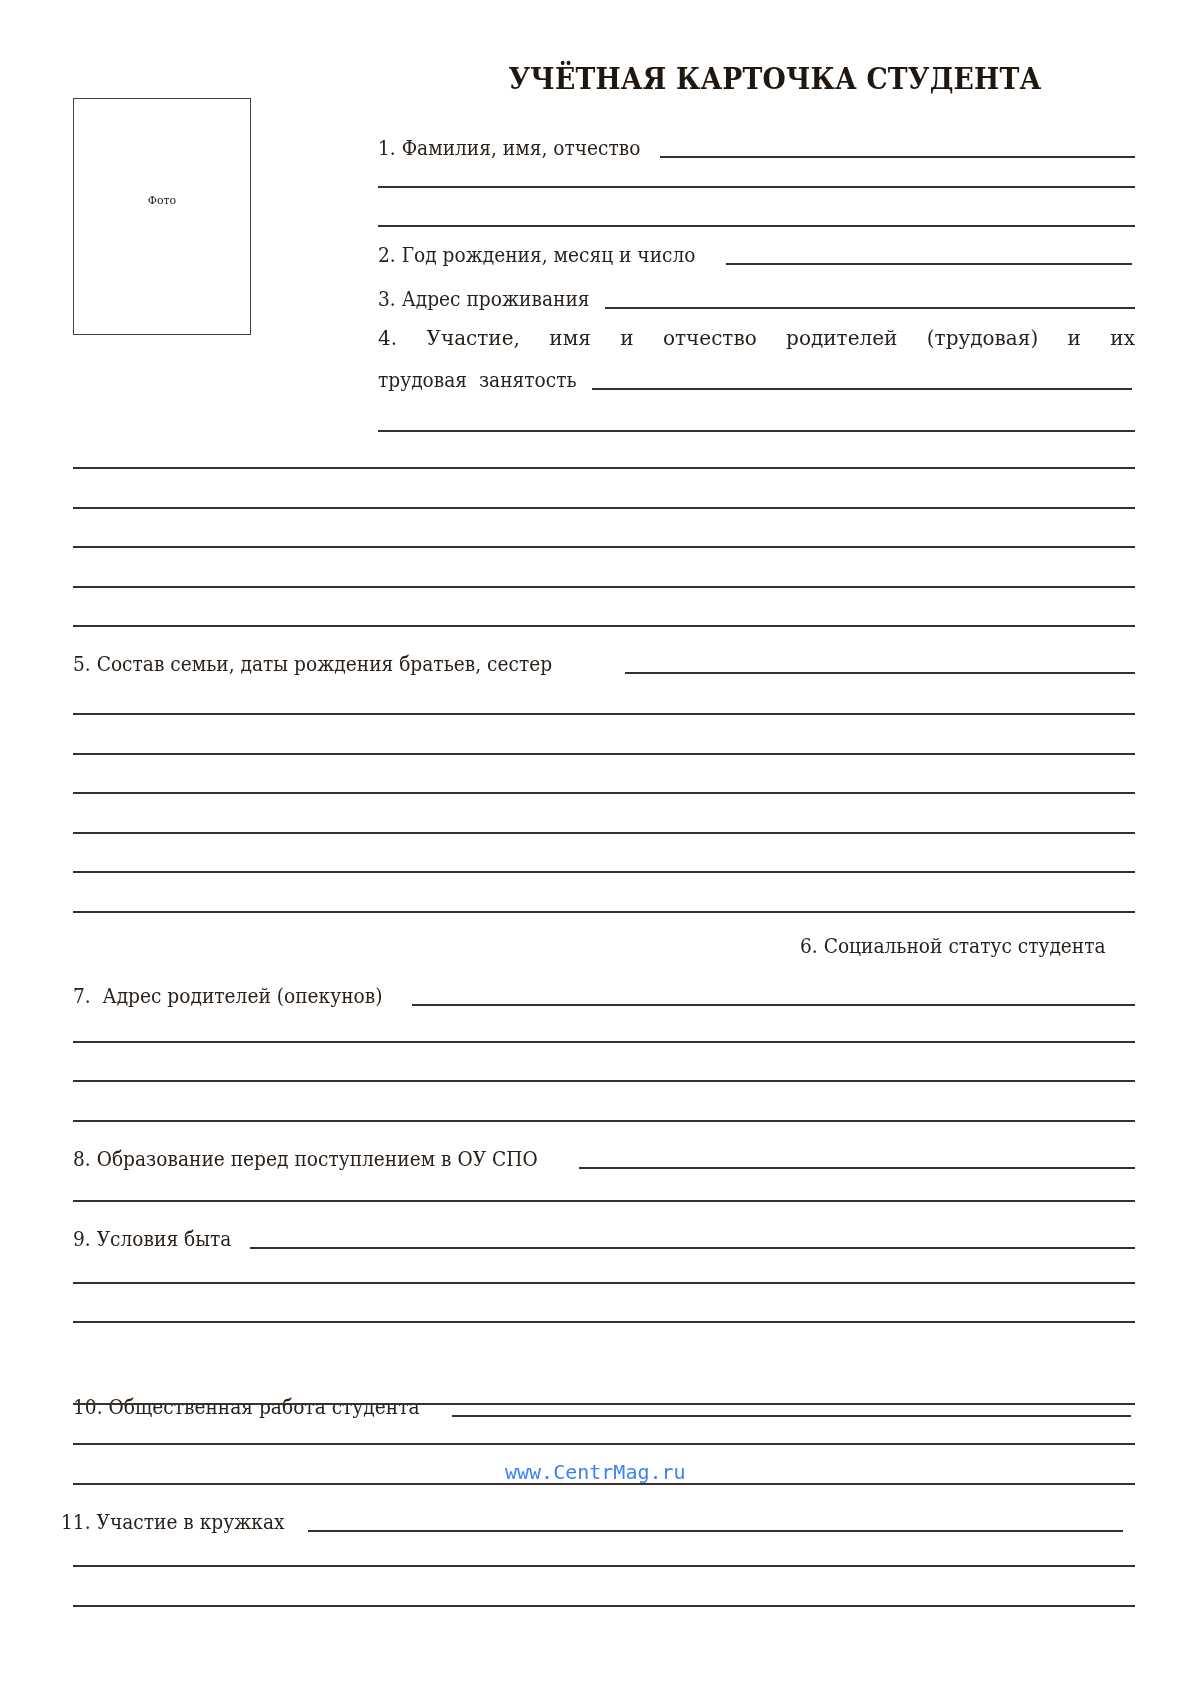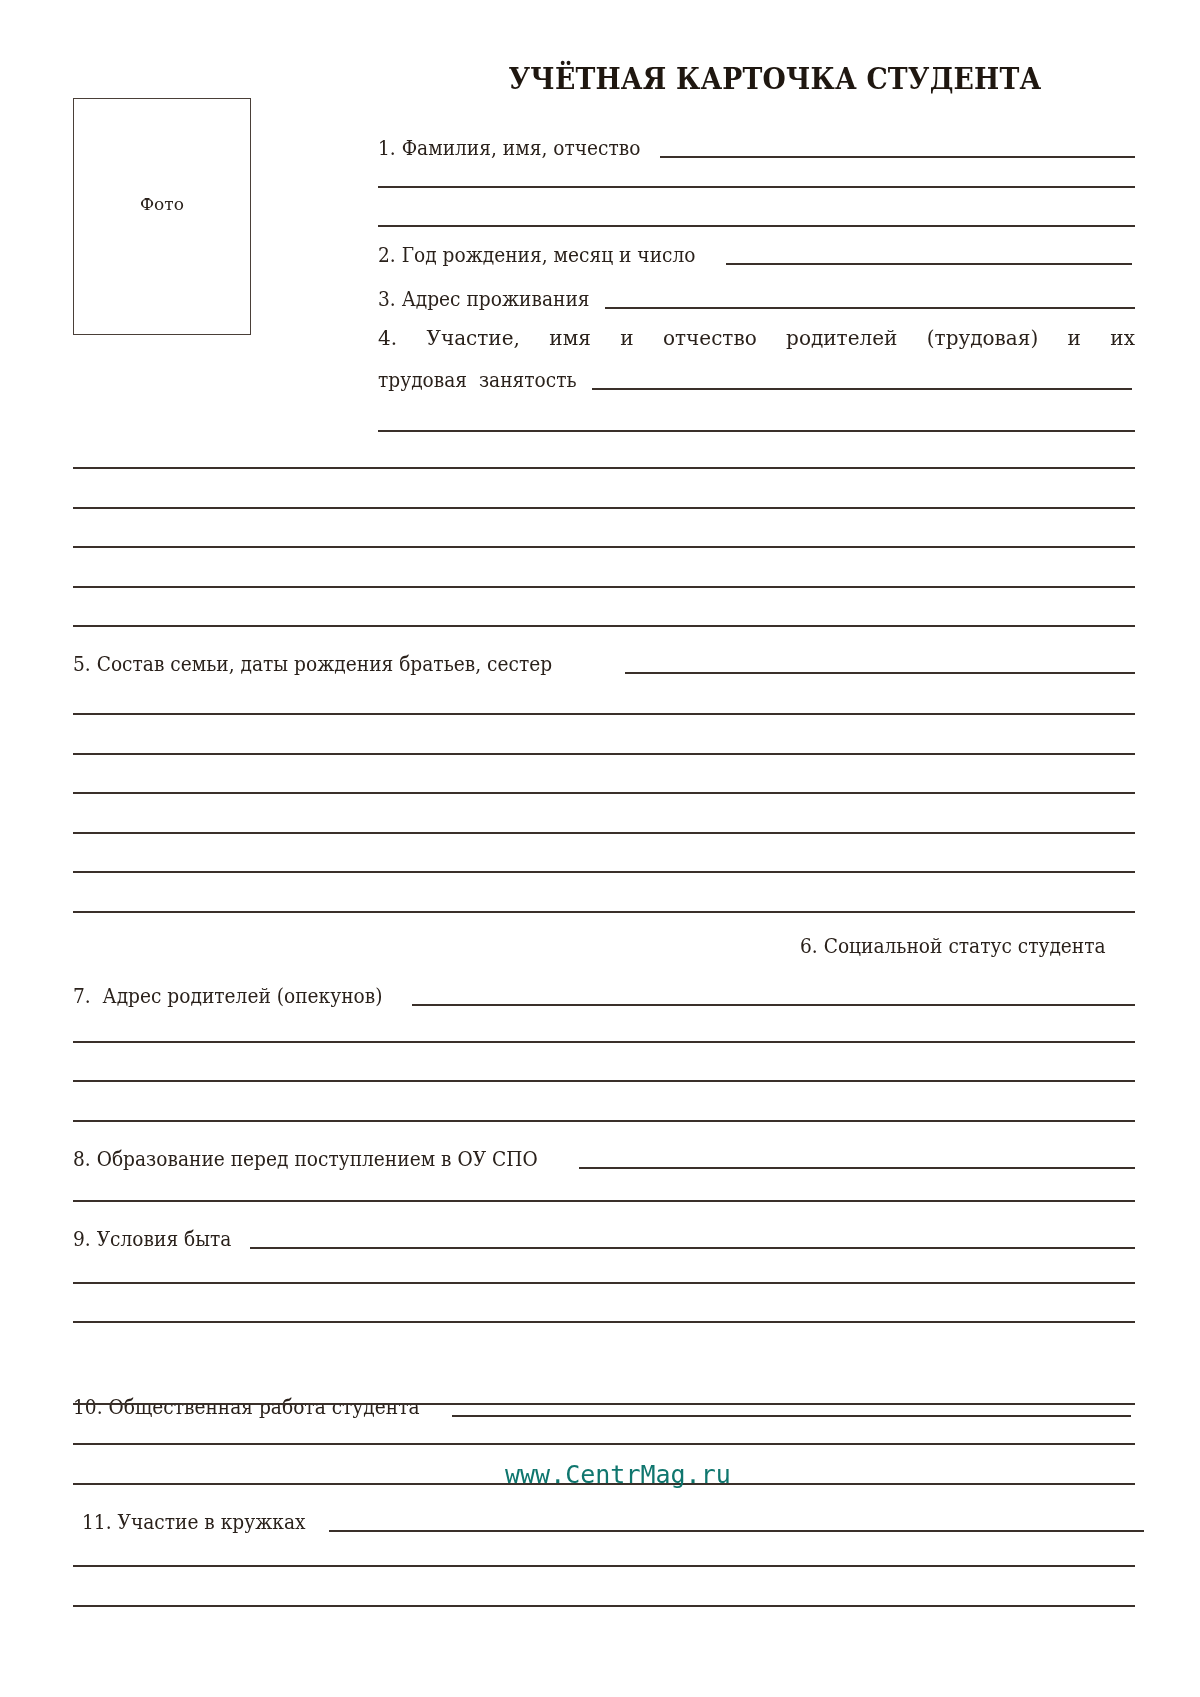--- a/index.html
+++ b/index.html
@@ -4,30 +4,30 @@
   <style>
     html, body { margin: 0; padding: 0; background: #ffffff; }
     body { width: 1200px; height: 1697px; position: relative; overflow: hidden;
            font-family: "DejaVu Serif", "Liberation Serif", serif; color: #2a211b; }
     .title { position: absolute; left: 380px; top: 62px; width: 790px; text-align: center;
              font-family: "DejaVu Serif", serif; font-weight: bold; font-size: 29px;
              color: #1f1710; letter-spacing: 0.2px; transform: scaleX(0.92); transform-origin: center; }
     .photo { position: absolute; left: 73px; top: 98px; width: 178px; height: 237px;
              border: 1.5px solid #4a3f38; box-sizing: border-box; }
     .photo span { position: absolute; left: 0; right: 0; top: 95px; text-align: center;
-                  font-size: 17px; color: #2a211b; }
+                  font-size: 11px; color: #2a211b; }
     .row { position: absolute; display: flex; align-items: flex-end; height: 30px; }
     .label { white-space: pre; font-size: 20px; line-height: 24px; color: #2a211b;
              transform: scaleX(0.93); transform-origin: left bottom; padding-bottom: 2px; }
     .fill { flex: 1; border-bottom: 2px solid #3a302a; height: 0; margin-bottom: 4px; }
     .line { position: absolute; height: 0; border-bottom: 2px solid #3a302a; }
     .justify { position: absolute; left: 378px; width: 757px; font-size: 20px; display: flex;
                justify-content: space-between; color: #2a211b; }
     .watermark { position: absolute; left: 505px; top: 1460px; font-family: "DejaVu Sans Mono", monospace;
-                 font-size: 25px; color: #0f766e; }
+                 font-size: 20px; color: #3b82f6; }
   </style>
 </head>
 <body>
 
 <div class="title">УЧЁТНАЯ КАРТОЧКА СТУДЕНТА</div>
 
 <div class="photo">
   <span>Фото</span>
 </div>
 
@@ -110,18 +110,18 @@
 <div class="row" style="left:73px; top:1344px; width:1058px;margin-top:47px;">
   <span class="label">10. Общественная работа студента </span>
   <span class="fill"></span>
 </div>
 <div class="line" style="left:73px; top:1403px; width:1062px;"></div>
 <div class="line" style="left:73px; top:1443px; width:1062px;"></div>
 <div class="line" style="left:73px; top:1483px; width:1062px;"></div>
 
 <div class="watermark">www.CentrMag.ru</div>
 
-<div class="row" style="left:82px; top:1506px; width:1062px;">
+<div class="row" style="left:61px; top:1506px; width:1062px;">
   <span class="label">11. Участие в кружках </span>
   <span class="fill"></span>
 </div>
 <div class="line" style="left:73px; top:1565px; width:1062px;"></div>
 <div class="line" style="left:73px; top:1605px; width:1062px;"></div>
 
 </body></html>

